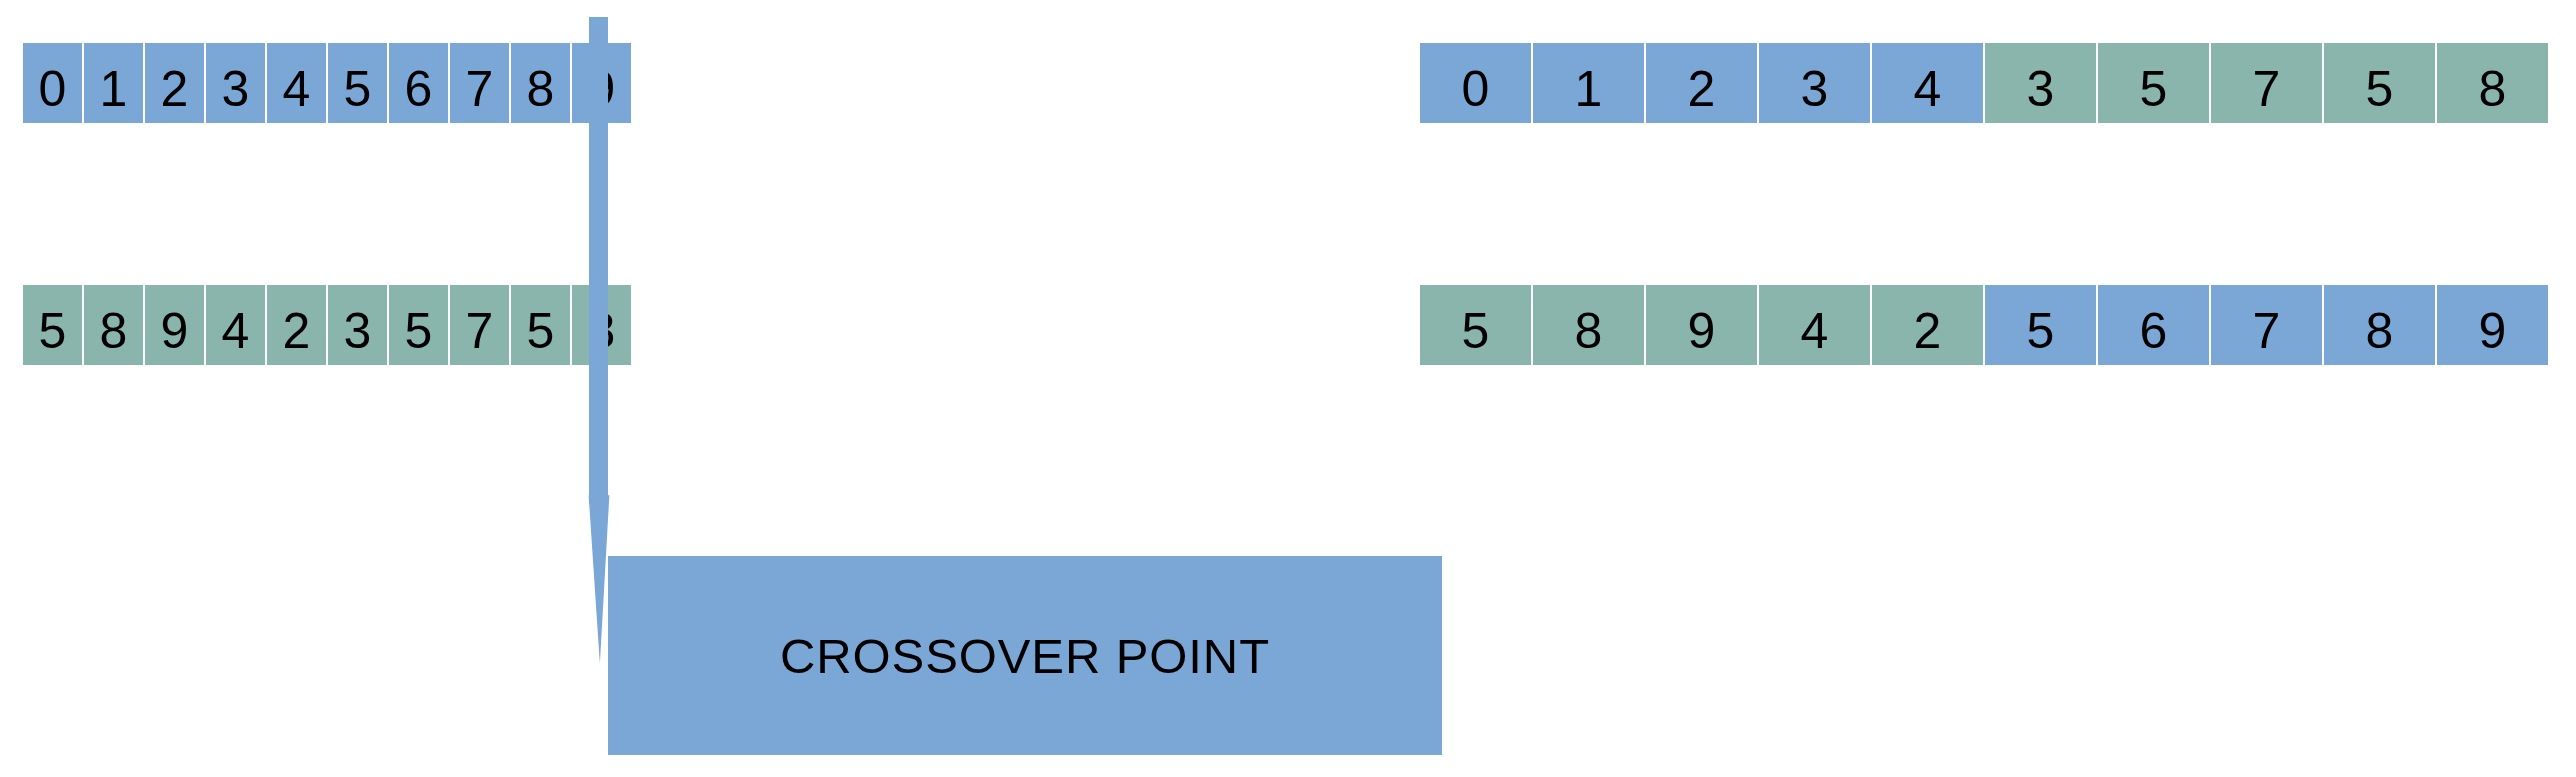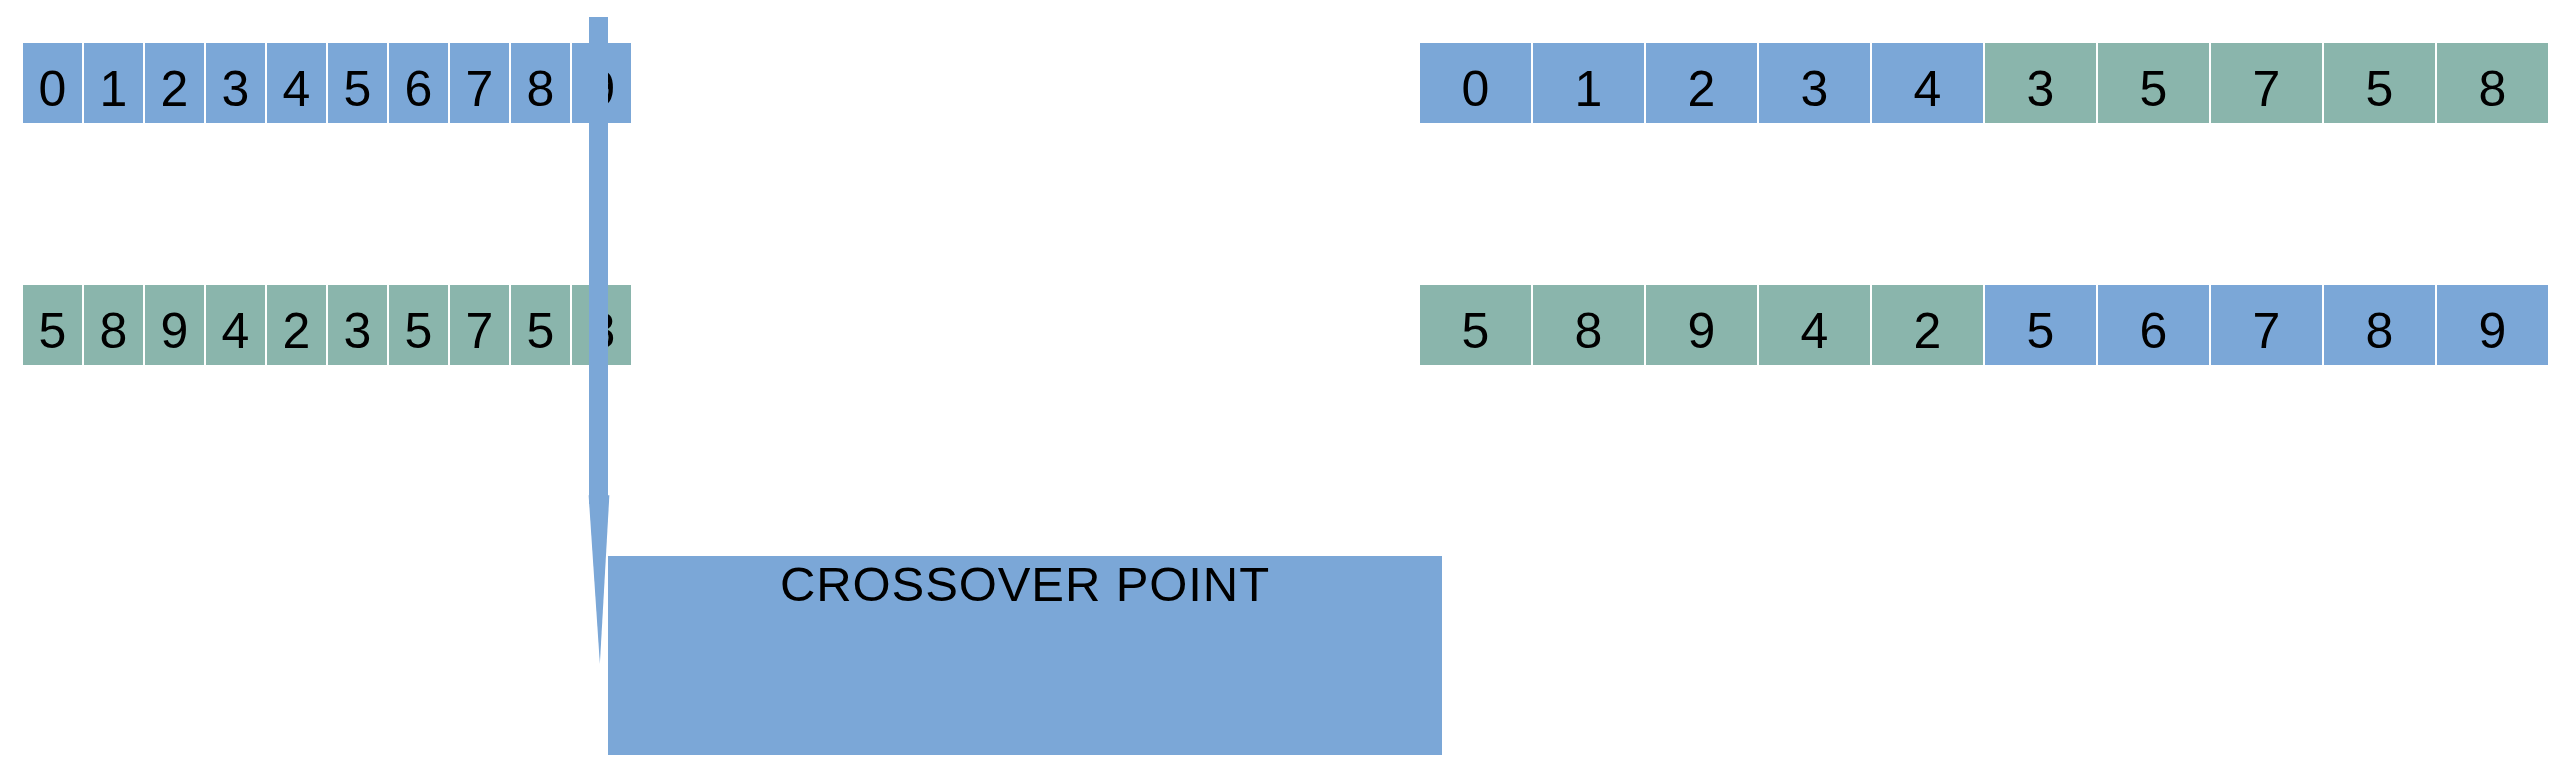--- a/index.html
+++ b/index.html
@@ -49,21 +49,21 @@
     width: 0;
     height: 0;
   }
   #crossover-arrowhead svg { display: block; }
 
   
   #crossover-label-box {
     position: absolute;
     background: #7ba7d7;
     display: flex;
-    align-items: flex-start;
+    align-items: center;
     justify-content: center;
   }
   #crossover-label-text {
     font-size: 49px;
     color: #000000;
     font-family: "Liberation Sans", sans-serif;
     letter-spacing: 0.9px;
     white-space: nowrap;
   }
 </style>

